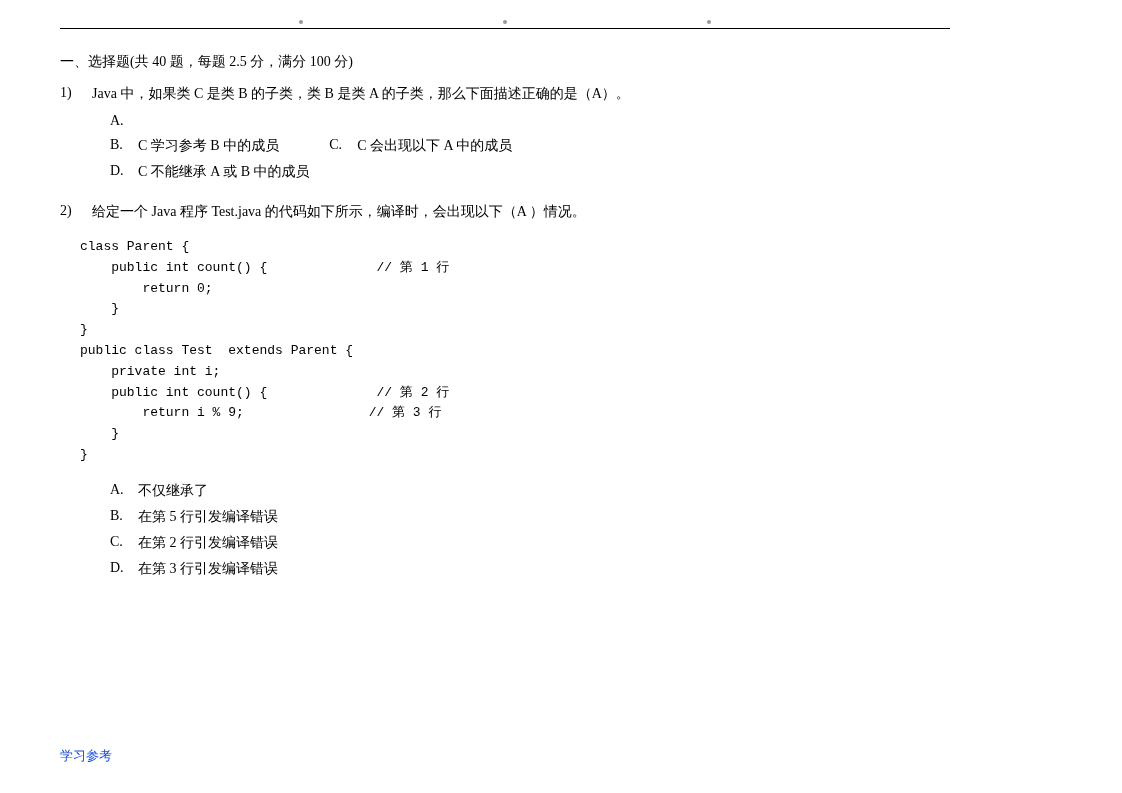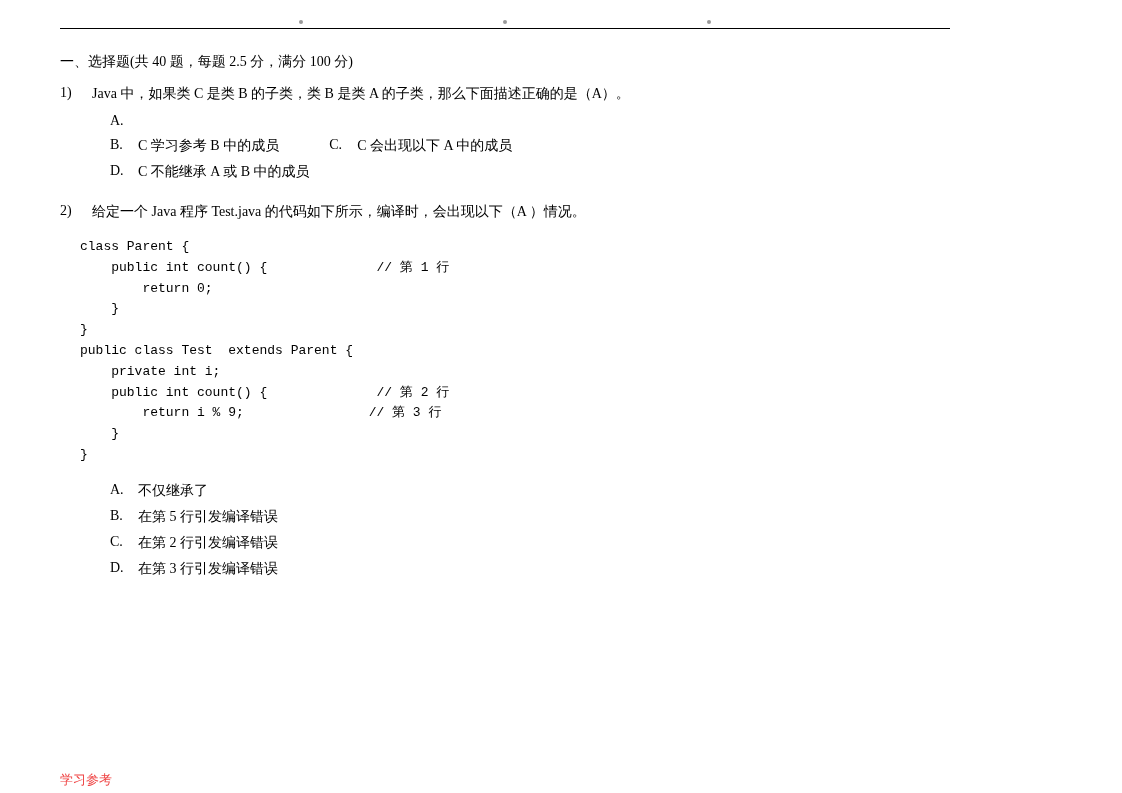--- a/index.html
+++ b/index.html
@@ -86,24 +86,24 @@
       line-height: 1.6;
       background: transparent;
       padding: 6px 0 6px 20px;
       margin-bottom: 10px;
       white-space: pre;
       color: #000;
     }
 
     .footer-text {
       position: absolute;
-      bottom: 4px;
+      bottom: 28px;
       left: 60px;
       font-size: 13px;
-      color: #ef4444;
+      color: #1d4ed8;
       font-family: "SimSun", "宋体", serif;
     }
 
     .divider-dots {
       display: flex;
       justify-content: center;
       gap: 200px;
       margin-bottom: 4px;
     }
     .dot {

